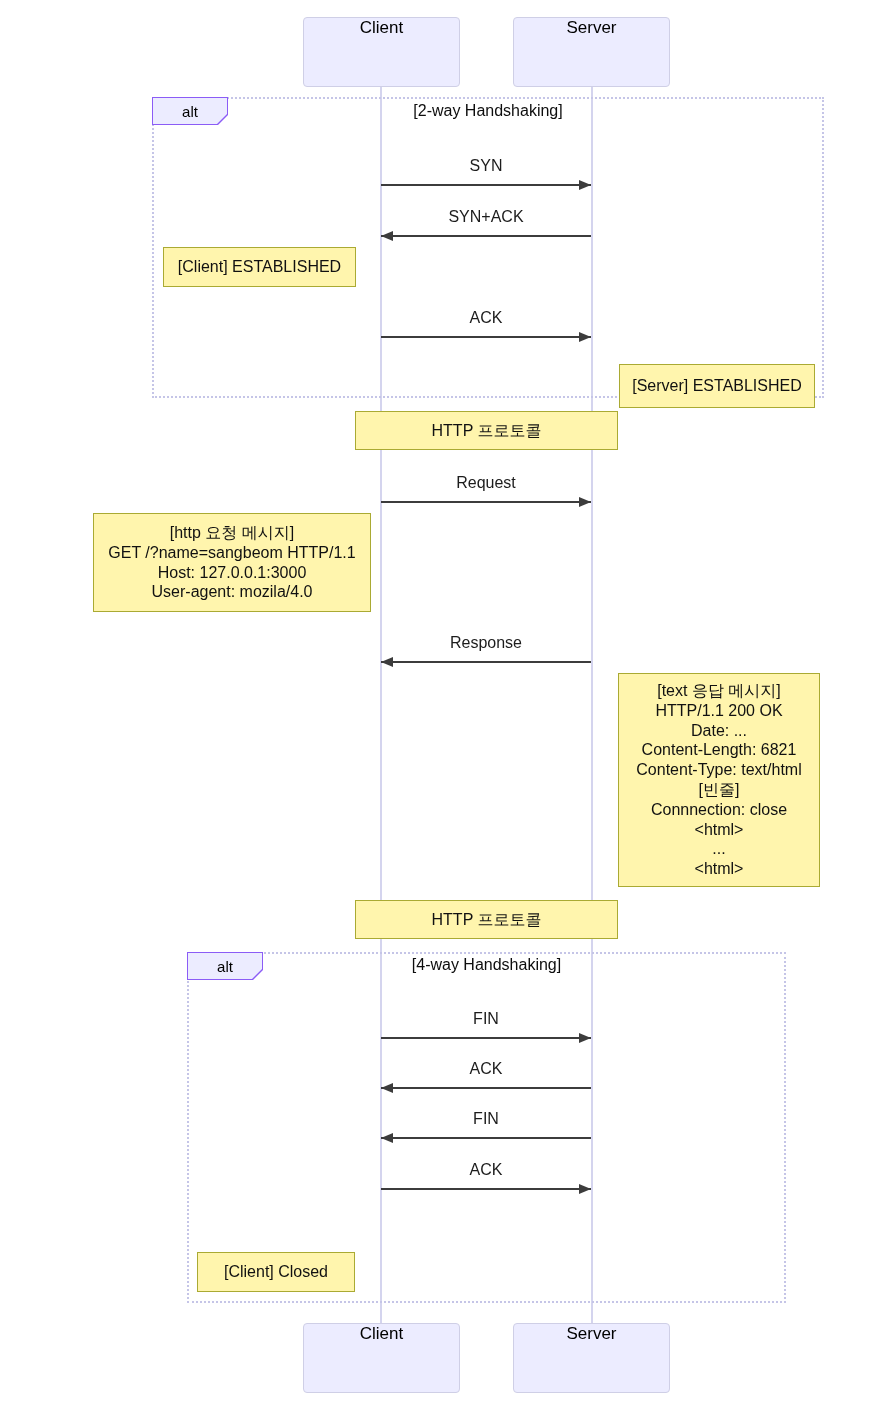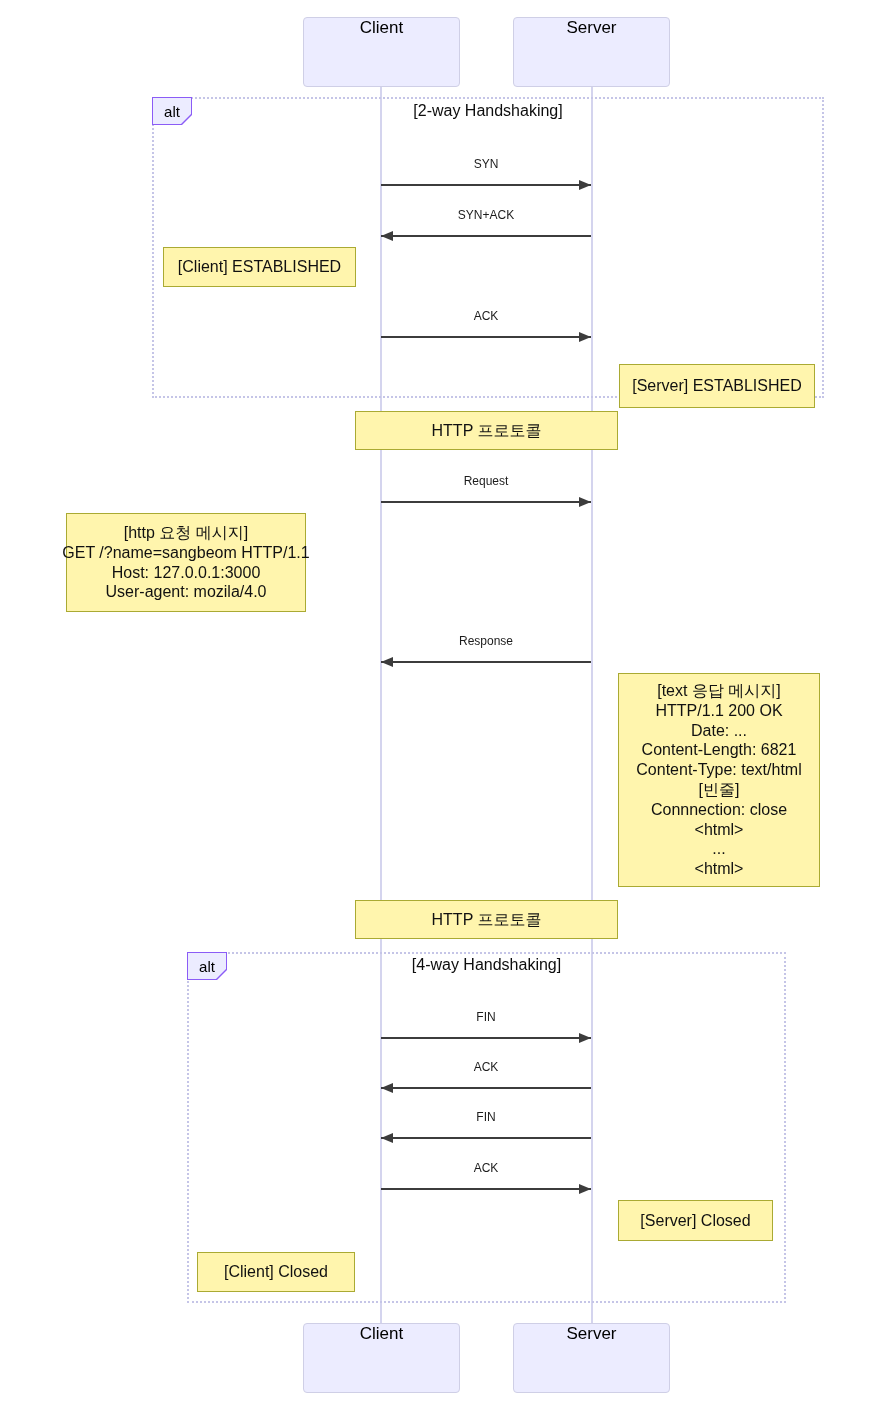--- a/index.html
+++ b/index.html
@@ -13,31 +13,31 @@
     border:1px solid #cfcfe6;border-radius:4px;box-sizing:border-box;
     display:flex;align-items:flex-start;justify-content:center;
     font-size:17px;color:#000;
   }
   
   .lifeline{position:absolute;top:87px;height:1236px;width:2px;background:#d4d4ee;}
   
   .frame{position:absolute;border:2px dotted #c5c5e7;box-sizing:border-box;}
   .frame-title{position:absolute;text-align:center;font-size:16px;color:#0d0d0d;}
   .alt-tab{
-    position:absolute;width:40px;height:28px;background:#8b5cf6;
+    position:absolute;width:76px;height:28px;background:#8b5cf6;
     clip-path:polygon(0 0,100% 0,100% calc(100% - 10px),calc(100% - 10px) 100%,0 100%);
     text-decoration:underline;
   }
   .alt-tab-inner{
     position:absolute;inset:1px;background:#ECECFF;
     clip-path:polygon(0 0,100% 0,100% calc(100% - 10px),calc(100% - 10px) 100%,0 100%);
     display:flex;align-items:center;justify-content:center;font-size:15px;color:#000;
   }
   
-  .msg-label{position:absolute;left:381px;width:210px;text-align:center;font-size:12px;color:#1c1c1c;}
+  .msg-label{position:absolute;left:381px;width:210px;text-align:center;font-size:16px;color:#1c1c1c;}
   .msg-line{position:absolute;left:381px;width:210px;height:2px;background:#3c3c3c;}
   .ah{position:absolute;width:0;height:0;border-style:solid;}
   .ah.r{left:579px;border-width:5px 0 5px 12px;border-color:transparent transparent transparent #3c3c3c;}
   .ah.l{left:381px;border-width:5px 12px 5px 0;border-color:transparent #3c3c3c transparent transparent;}
   
   .note{
     position:absolute;background:#fff5ad;border:1px solid #aaaa33;box-sizing:border-box;
     display:flex;flex-direction:column;align-items:center;justify-content:center;
     font-size:16px;color:#111;text-align:center;
   }
@@ -104,21 +104,21 @@
   </div>
 
   <div class="note" style="left:619px;top:364px;width:196px;height:44px">
     <div class="ln">[Server] ESTABLISHED</div>
   </div>
 
   <div class="note" style="left:355px;top:411px;width:263px;height:39px">
     <div class="ln">HTTP 프로토콜</div>
   </div>
 
-  <div class="note" style="left:66px;top:513px;width:240px;height:99px">
+  <div class="note" style="left:93px;top:513px;width:278px;height:99px">
     <div class="ln">[http 요청 메시지]</div>
     <div class="ln">GET /?name=sangbeom HTTP/1.1</div>
     <div class="ln">Host: 127.0.0.1:3000</div>
     <div class="ln">User-agent: mozila/4.0</div>
   </div>
 
   <div class="note" style="left:618px;top:673px;width:202px;height:214px">
     <div class="ln">[text 응답 메시지]</div>
     <div class="ln">HTTP/1.1 200 OK</div>
     <div class="ln">Date: ...</div>
@@ -128,23 +128,20 @@
     <div class="ln">Connnection: close</div>
     <div class="ln">&lt;html&gt;</div>
     <div class="ln">...</div>
     <div class="ln">&lt;html&gt;</div>
   </div>
 
   <div class="note" style="left:355px;top:900px;width:263px;height:39px">
     <div class="ln">HTTP 프로토콜</div>
   </div>
 
-  <div class="note" style="left:618px;top:1200px;width:155px;height:41px">
-    <div class="ln">[Server] Closed</div>
-  </div>
 
   <div class="note" style="left:197px;top:1252px;width:158px;height:40px">
     <div class="ln">[Client] Closed</div>
   </div>
 
   <div class="actor" style="left:303px;top:17px">
     <span>Client</span>
   </div>
   <div class="actor" style="left:513px;top:17px">
     <span>Server</span>

